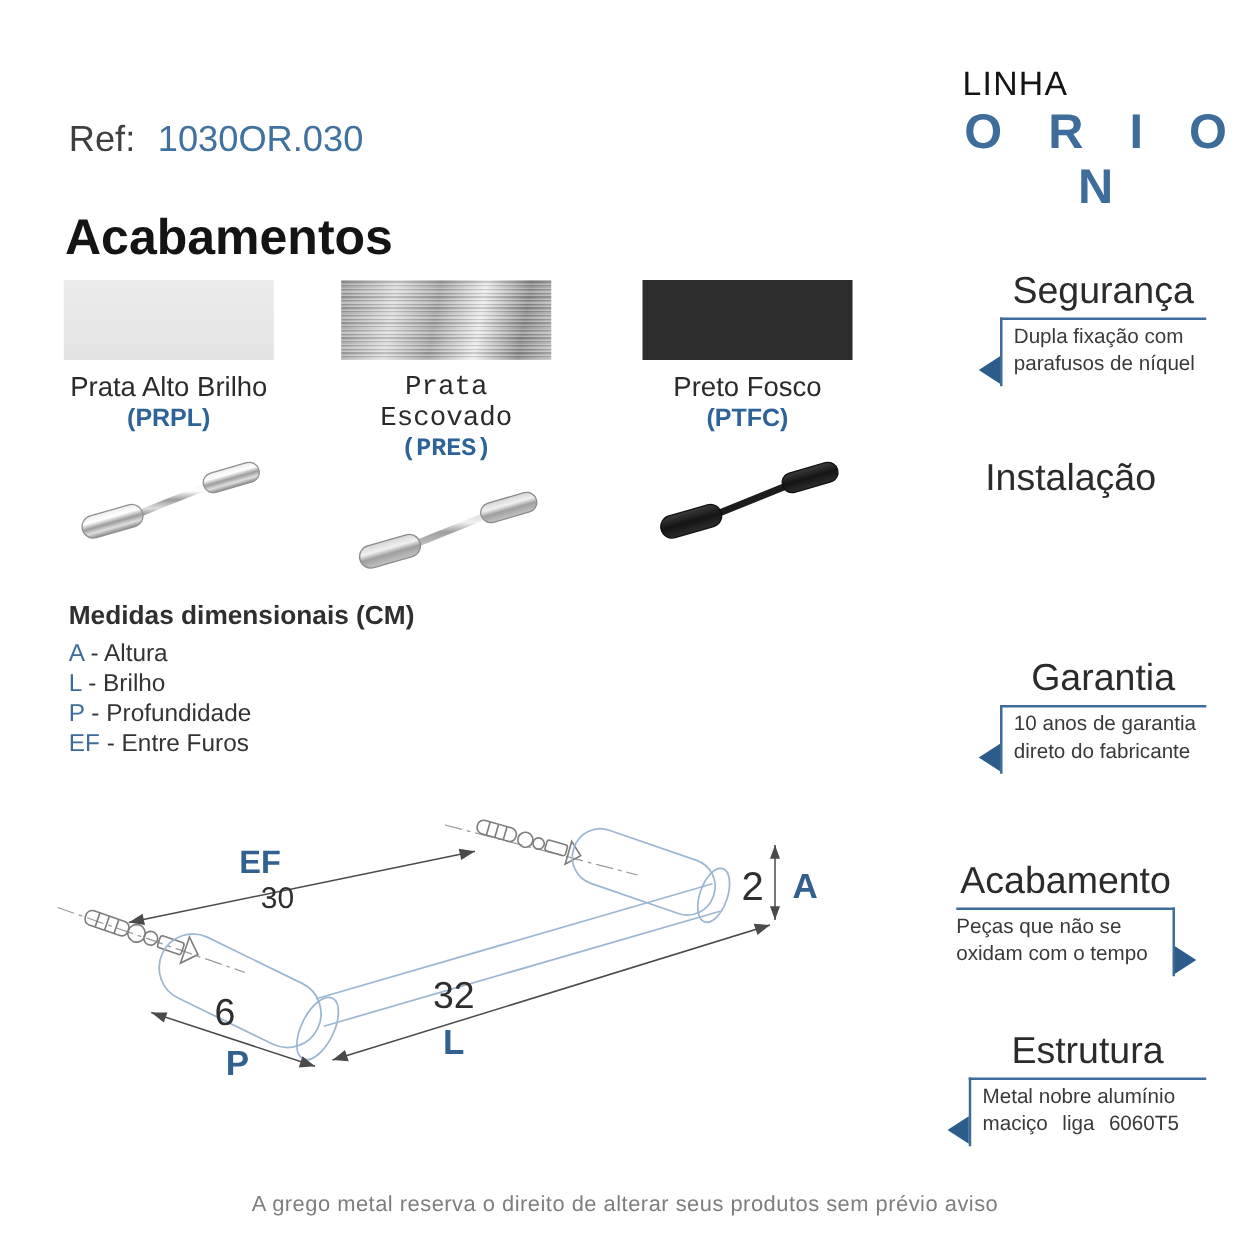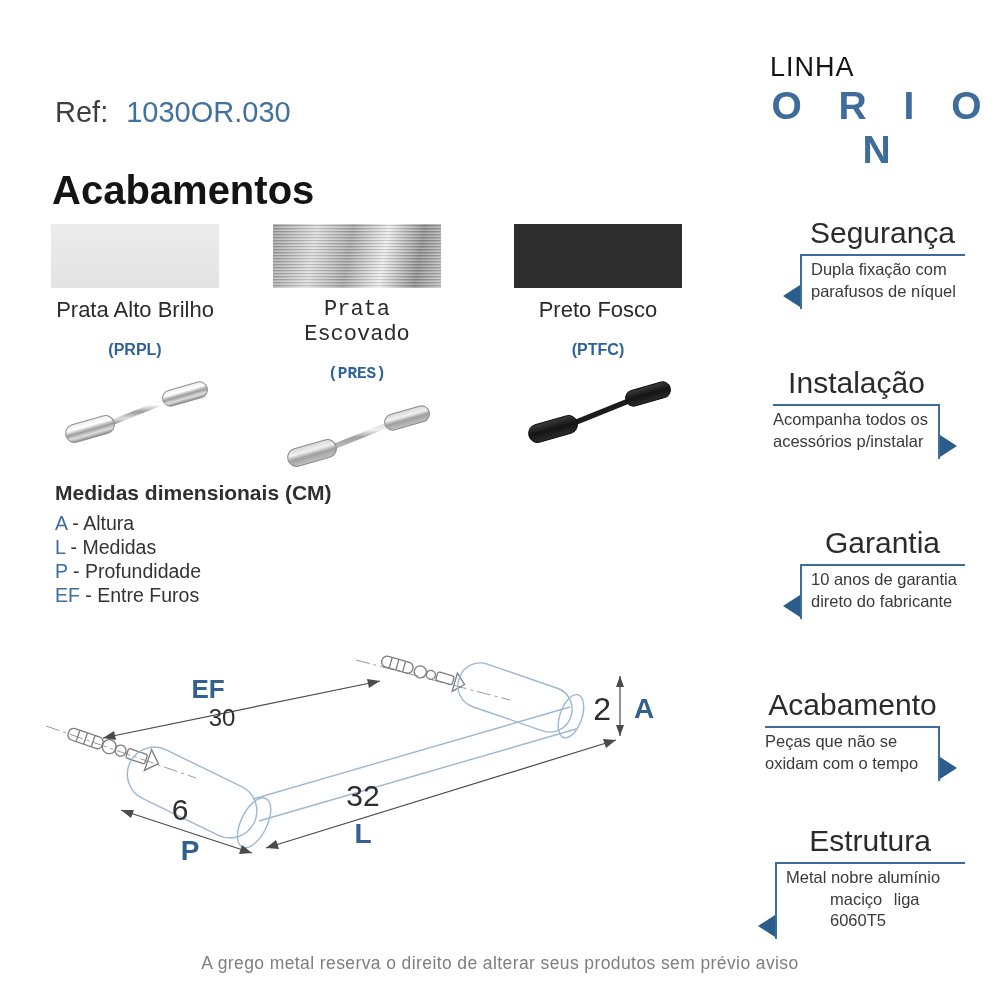--- a/index.html
+++ b/index.html
@@ -19,21 +19,21 @@
   .finish-col.c1{left:50px;} .finish-col.c2{left:272px;font-family:Liberation Mono, monospace;} .finish-col.c3{left:513px;}
   .swatch{width:168px;height:64px;margin:0 auto;}
   .swatch.gloss{background:linear-gradient(180deg,#ececec,#e3e3e3);}
   .swatch.brushed{
     background:
       repeating-linear-gradient(180deg, rgba(255,255,255,.28) 0 1px, rgba(0,0,0,.14) 1px 2px, rgba(255,255,255,.06) 2px 3px),
       linear-gradient(100deg,#9e9e9e 0%,#dcdcdc 25%,#a6a6a6 45%,#ebebeb 65%,#8f8f8f 85%,#c0c0c0 100%);
   }
   .swatch.matte{background:#2d2d2d;}
   .finish-name{font-size:22px;color:#2b2b2b;margin-top:9px;}
-  .finish-code{font-size:16px;font-weight:700;color:#2e6399;margin-top:18px;}
+  .finish-code{font-size:20px;font-weight:700;color:#2e6399;margin-top:1px;}
   .product-thumb{margin-top:8px;}
   
   .dim-heading{position:absolute;left:55px;top:481px;font-size:21px;font-weight:700;color:#2f2f2f;}
   .dim-legend{position:absolute;left:55px;top:511px;font-size:19.5px;color:#333333;line-height:24px;}
   .dim-key{color:#3e6d9c;}
   
   .drawing{position:absolute;left:28px;top:638px;}
   .drawing .bl{stroke:#9db7d3;fill:none;stroke-width:1.4;}
   .drawing .dl{stroke:#4a4a4a;fill:none;stroke-width:1.2;}
   .drawing .ah{fill:#4a4a4a;stroke:none;}
@@ -45,21 +45,21 @@
   
   .feature{position:absolute;}
   .feature-title{font-size:30px;color:#2b2b2b;text-align:center;margin-bottom:4px;white-space:nowrap;}
   .feature-body{position:relative;font-size:16.5px;line-height:21.5px;color:#3a3a3a;}
   .feature.left .feature-body{border-top:2px solid #3e6d9c;border-left:2px solid #3e6d9c;padding:3px 0 7px 9px;}
   .feature.right .feature-body{border-top:2px solid #3e6d9c;border-right:2px solid #3e6d9c;padding:3px 9px 7px 0;}
   .arrow-left{position:absolute;left:-19px;bottom:2px;width:0;height:0;
     border-top:11px solid transparent;border-bottom:11px solid transparent;border-right:17px solid #2c5d8a;}
   .arrow-right{position:absolute;right:-19px;bottom:2px;width:0;height:0;
     border-top:11px solid transparent;border-bottom:11px solid transparent;border-left:17px solid #2c5d8a;}
-  .wide-words{word-spacing:7px;margin-left:44px;}
+  .wide-words{word-spacing:7px;}
   
   .footer{position:absolute;left:0;top:953px;width:100%;text-align:center;
     font-size:17.5px;color:#7e7e7e;letter-spacing:.4px;}
 </style>
 </head>
 <body>
 
 <div class="page">
 
   <div class="ref-row">
@@ -123,21 +123,21 @@
       </defs>
       <line x1="56" y1="58" x2="128" y2="29" stroke="#1c1c1c" stroke-width="5.5"></line>
       <rect x="15" y="53" width="50" height="18" rx="9" fill="url(#pk)" stroke="#0f0f0f" stroke-width="1" transform="rotate(-16 40 62)"></rect>
       <rect x="112" y="19" width="46" height="16" rx="8" fill="url(#pk)" stroke="#0f0f0f" stroke-width="1" transform="rotate(-16 135 27)"></rect>
     </svg>
   </div>
 
   <div class="dim-heading">Medidas dimensionais (CM)</div>
   <div class="dim-legend">
     <div><span class="dim-key">A</span> <span>-</span> <span>Altura</span></div>
-    <div><span class="dim-key">L</span> <span>-</span> <span>Medidas</span></div>
+    <div><span class="dim-key">L</span> <span>-</span> <span>Brilho</span></div>
     <div><span class="dim-key">P</span> <span>-</span> <span>Profundidade</span></div>
     <div><span class="dim-key">EF</span> <span>-</span> <span>Entre Furos</span></div>
   </div>
 
   <svg class="drawing" width="680" height="255" viewBox="0 0 680 255">
 
     <line class="cl" x1="18" y1="88" x2="168" y2="140"></line>
     <line class="cl" x1="328" y1="22" x2="482" y2="62"></line>
 
     <g class="scr" transform="rotate(19 85 110)">
@@ -202,25 +202,20 @@
     <div class="feature-title">Segurança</div>
     <div class="feature-body">
       <span class="arrow-left"></span>
       <div>Dupla fixação com</div>
       <div>parafusos de níquel</div>
     </div>
   </div>
 
   <div class="feature right" style="top:366px;right:60px;width:167px;">
     <div class="feature-title">Instalação</div>
-    <div class="feature-body">
-      <span class="arrow-right"></span>
-      <div>Acompanha todos os</div>
-      <div>acessórios p/instalar</div>
-    </div>
   </div>
 
   <div class="feature left" style="top:526px;right:35px;width:165px;">
     <div class="feature-title">Garantia</div>
     <div class="feature-body">
       <span class="arrow-left"></span>
       <div>10 anos de garantia</div>
       <div>direto do fabricante</div>
     </div>
   </div>

